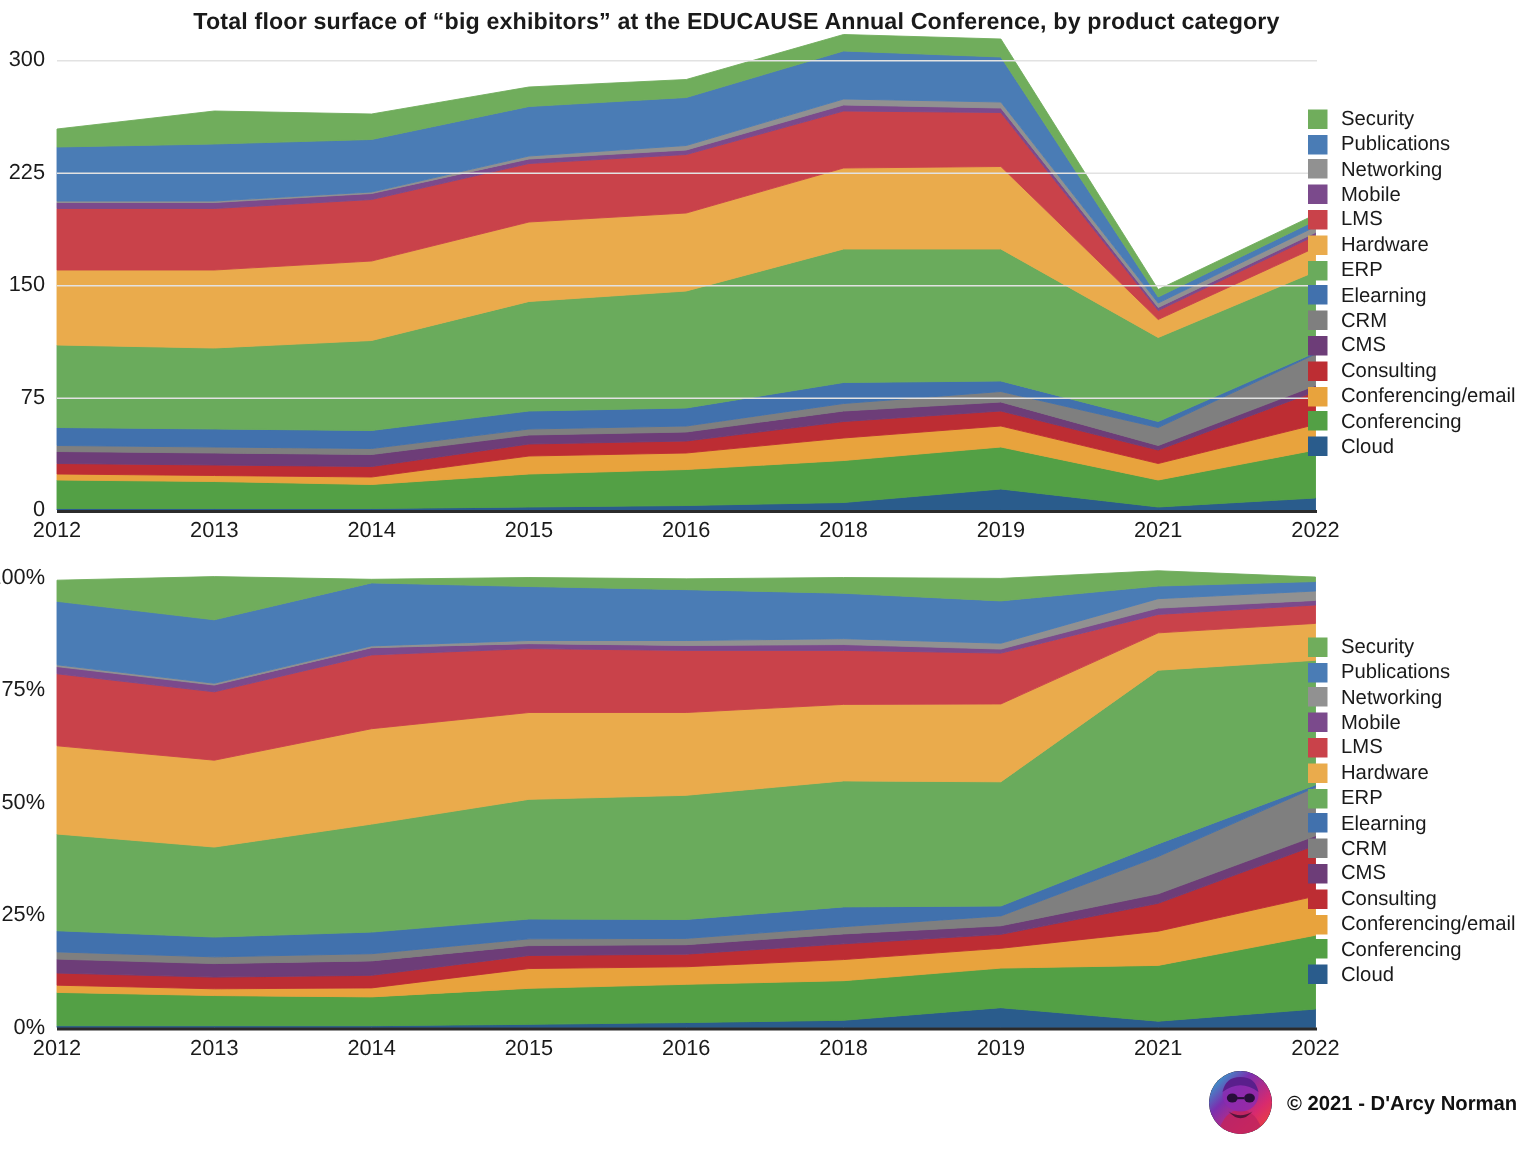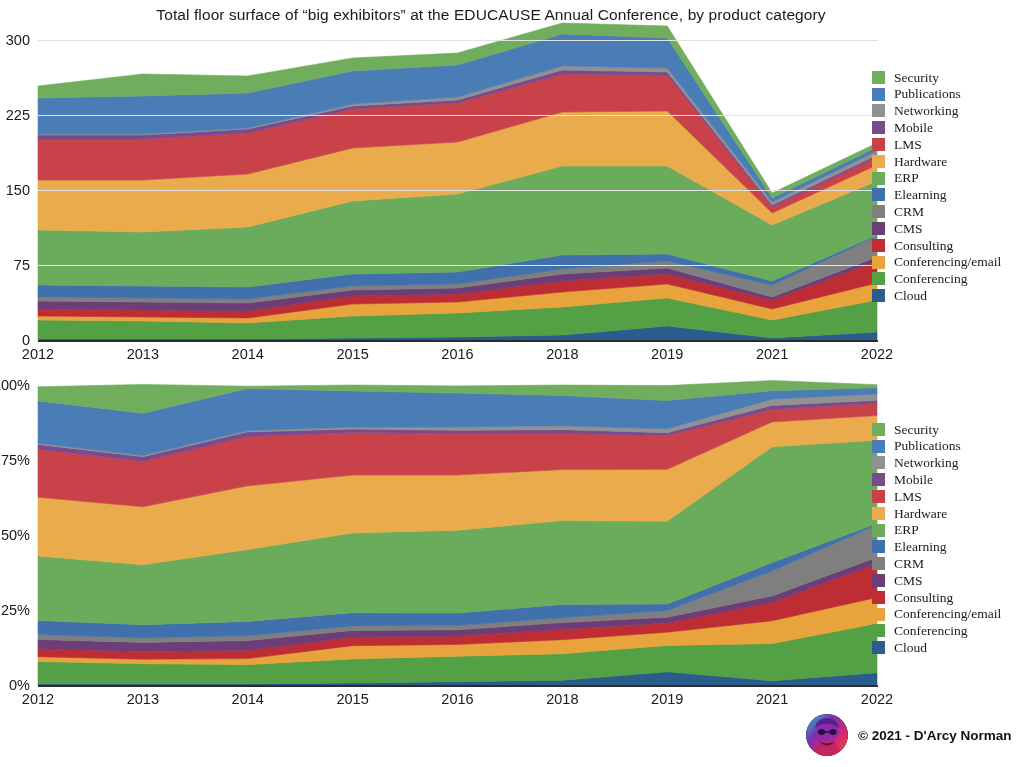--- a/index.html
+++ b/index.html
@@ -22,21 +22,21 @@
     height: 767px;
   }
 
   .chart-title {
     position: absolute;
     top: 6px;
     left: 0;
     width: 968px;
     text-align: center;
     font-size: 15.5px;
-    font-weight: 400;
+    font-weight: 700;
     color: #1a1a1a;
     letter-spacing: 0.1px;
     padding-left: 14px;
     box-sizing: border-box;
   }
 
   
   .panel {
     position: absolute;
   }
@@ -94,23 +94,22 @@
 
   
   .legend {
     position: absolute;
   }
   #legend-top    { left: 872px; top: 69px;  }
   #legend-bottom { left: 872px; top: 421px; }
 
   .legend-row {
     display: flex;
-    align-items: center;
+    align-items: flex-end;
     height: 16.8px;
-    font-family: Liberation Serif, serif;
   }
   .legend-swatch {
     width: 13px;
     height: 13px;
     flex: 0 0 13px;
     margin-right: 9px;
   }
   .legend-label {
     font-size: 13.5px;
     color: #1a1a1a;

